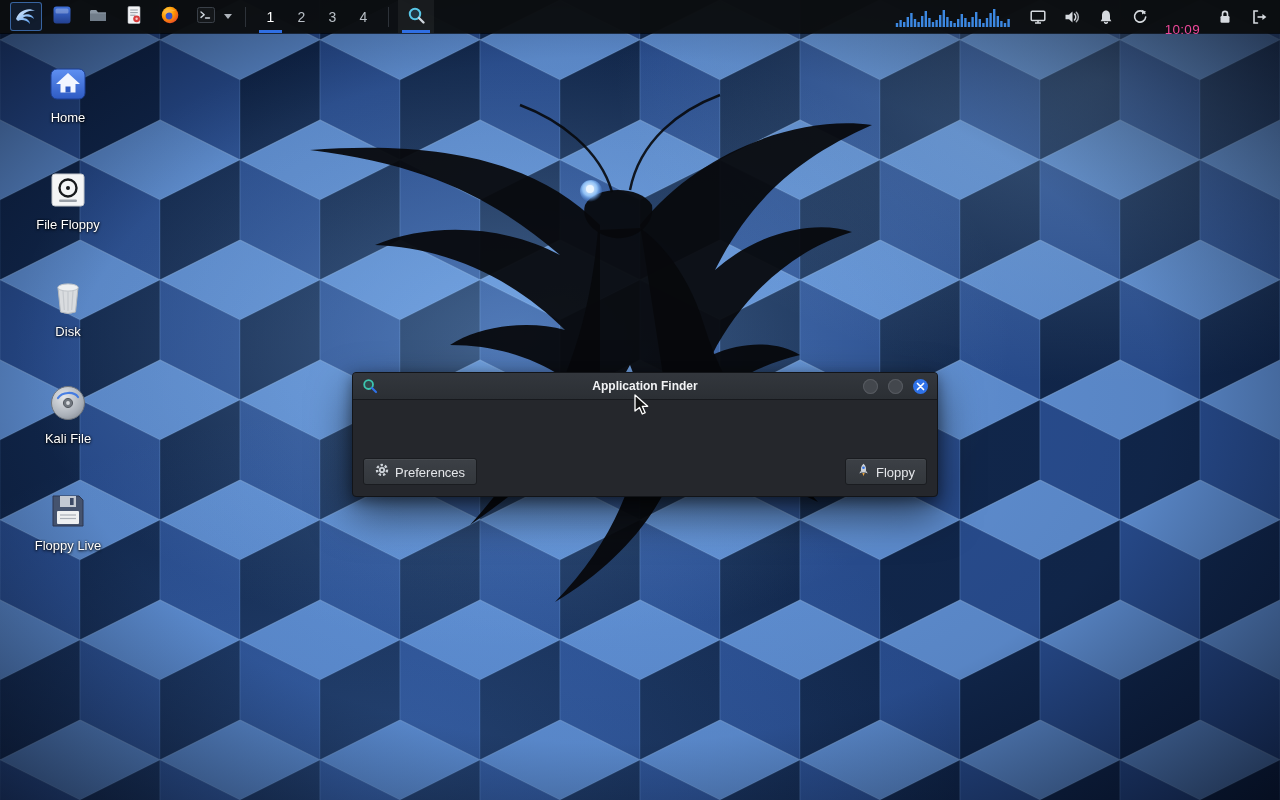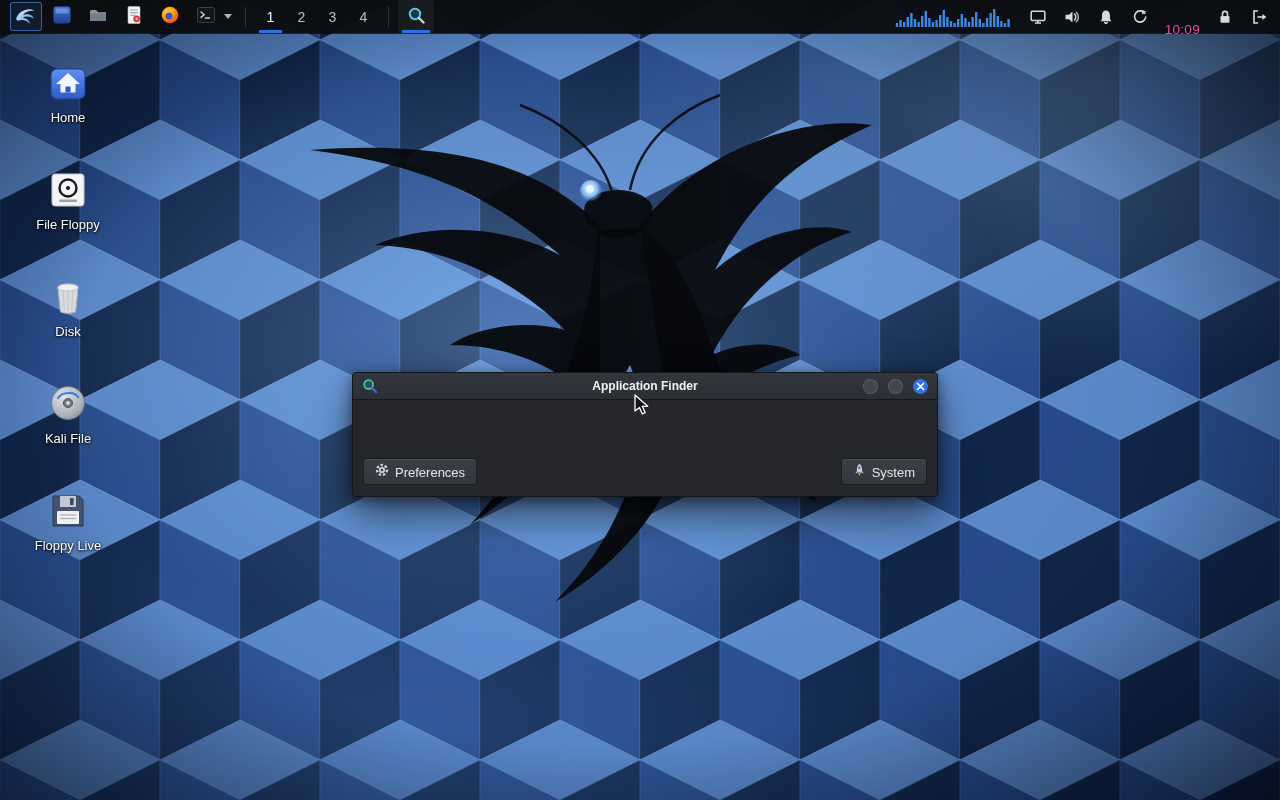--- a/index.html
+++ b/index.html
@@ -433,21 +433,21 @@
     <button class="btn">
       <span>
         <svg width="13" height="14" viewBox="0 0 13 14">
           <path d="M6.5,0.8 C9,2.8 9.7,6.2 8.6,9.4 L4.4,9.4 C3.3,6.2 4,2.8 6.5,0.8 Z" fill="#cdd2d8"></path>
           <circle cx="6.5" cy="4.8" r="1.3" fill="#2f72e8"></circle>
           <polygon points="4.2,7.4 2.2,10.4 4.6,9.6" fill="#cdd2d8"></polygon>
           <polygon points="8.8,7.4 10.8,10.4 8.4,9.6" fill="#cdd2d8"></polygon>
           <polygon points="5.3,10 7.7,10 6.5,13.2" fill="#e8a13c"></polygon>
         </svg>
       </span>
-      <span>System</span>
+      <span>Floppy</span>
     </button>
   </div>
 </div>
 
 <div class="cursor">
   <svg width="18" height="24" viewBox="0 0 18 24">
     <polygon points="1,1 1,17 5.5,13.4 8.3,20 11.2,18.7 8.3,12.3 13.7,12.3" fill="#141414" stroke="#ffffff" stroke-width="1.3" stroke-linejoin="round"></polygon>
   </svg>
 </div>
 

